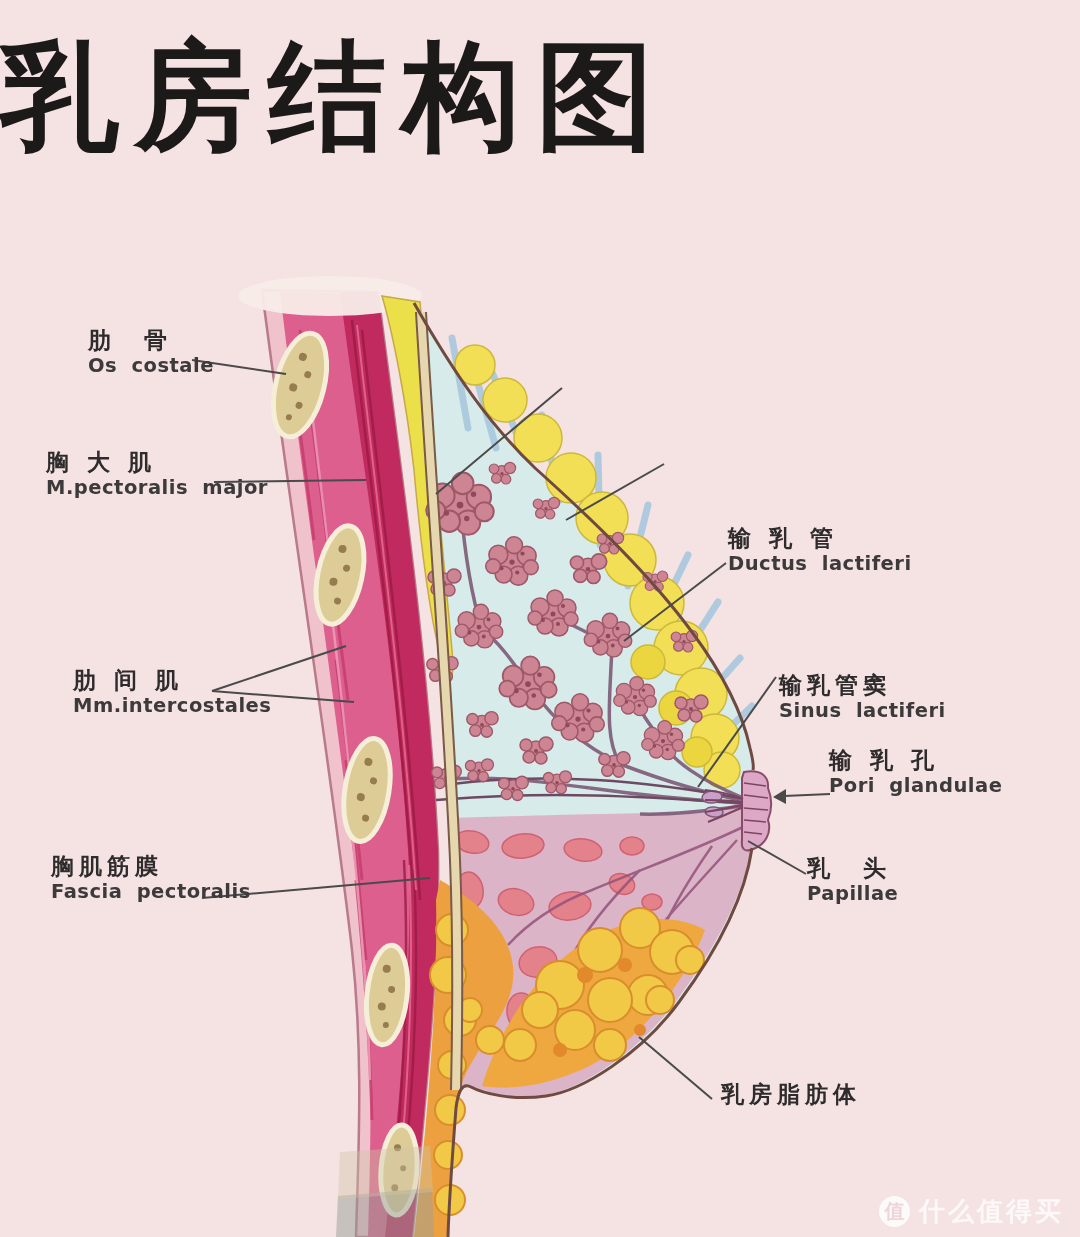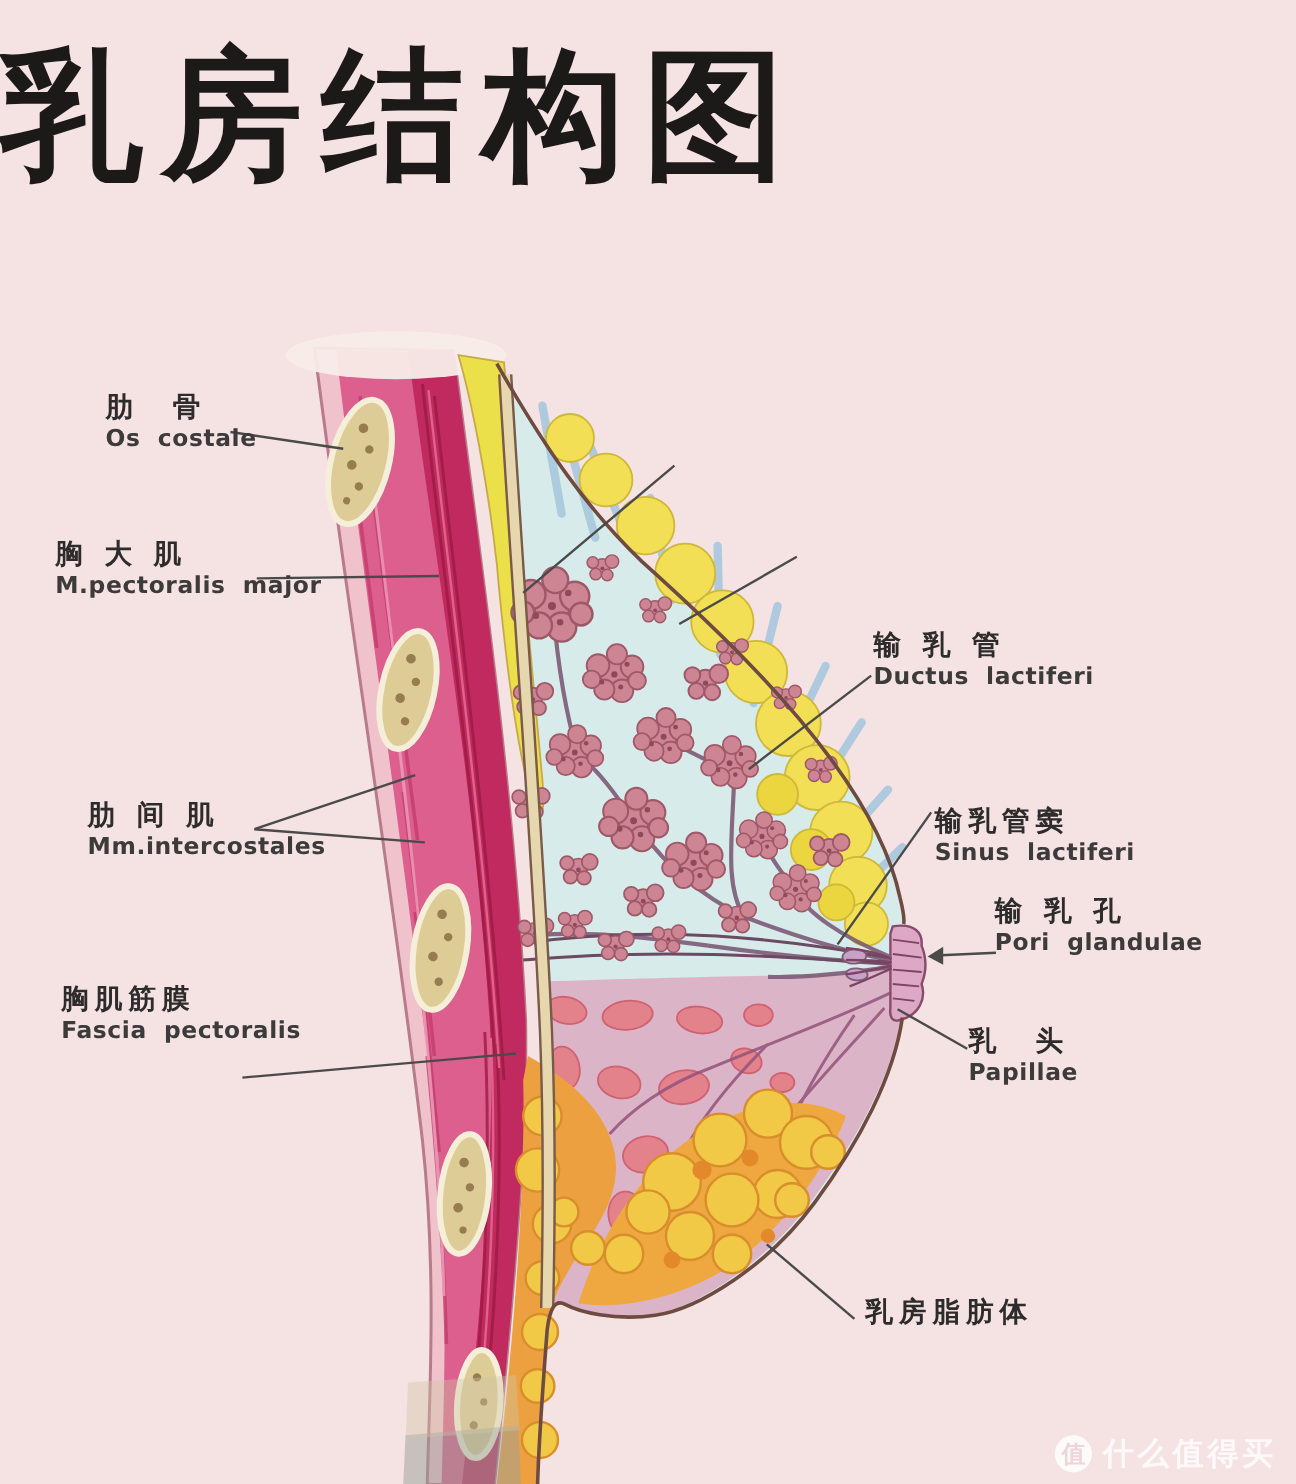--- a/index.html
+++ b/index.html
@@ -377,21 +377,21 @@
   <div class="label" style="left:46px;top:449px;">
     <span class="zh">胸 大 肌</span>
     <span class="la">M.pectoralis major</span>
   </div>
 
   <div class="label" style="left:73px;top:667px;">
     <span class="zh">肋 间 肌</span>
     <span class="la">Mm.intercostales</span>
   </div>
 
-  <div class="label" style="left:51px;top:820px;">
+  <div class="label" style="left:51px;top:853px;">
     <span class="zh">胸肌筋膜</span>
     <span class="la">Fascia pectoralis</span>
   </div>
 
 
 
   <div class="label" style="left:728px;top:525px;">
     <span class="zh">输 乳 管</span>
     <span class="la">Ductus lactiferi</span>
   </div>

